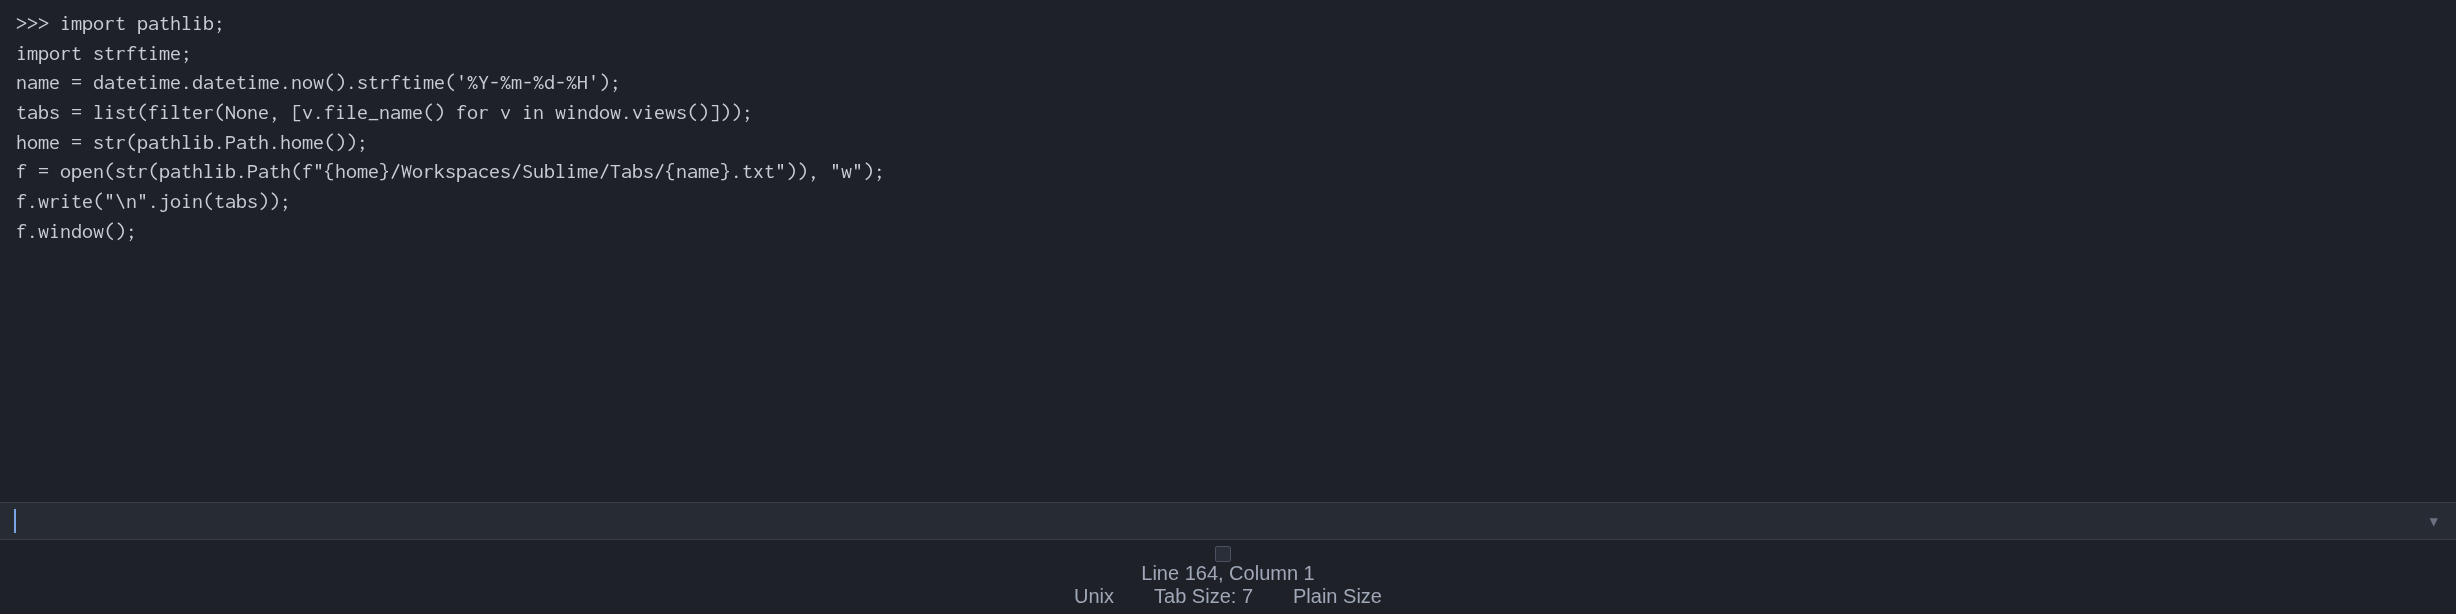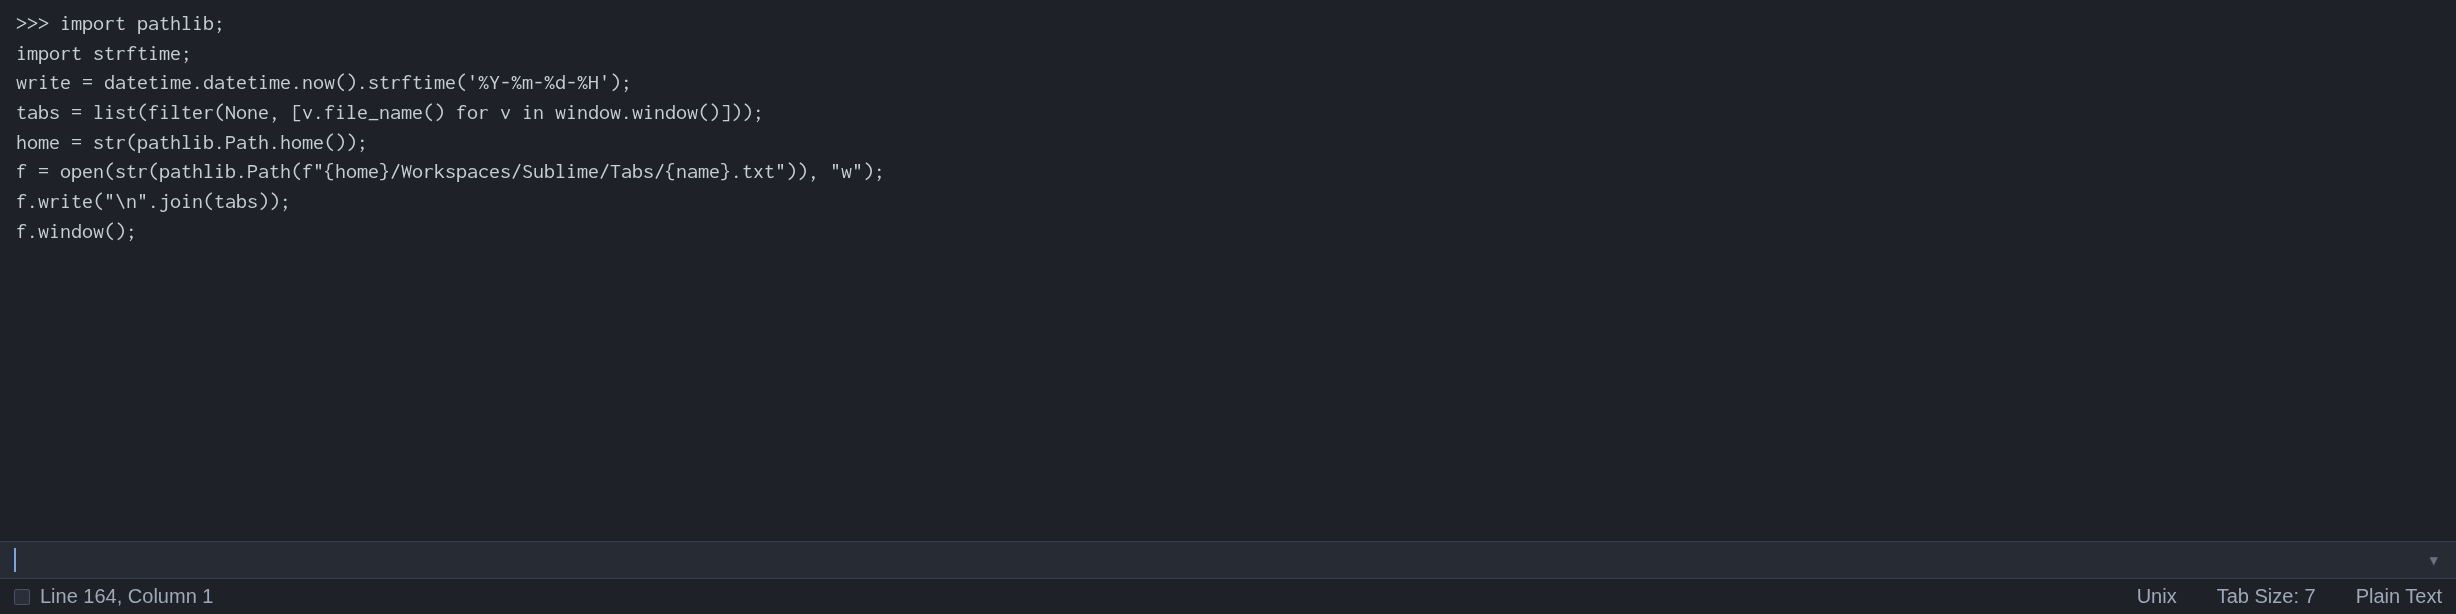--- a/index.html
+++ b/index.html
@@ -70,20 +70,21 @@
     }
     
     .status-bar {
       background-color: #1e2128;
       display: flex;
       align-items: center;
       padding: 6px 14px;
       font-size: 20px;
       color: #7c8290;
       font-family: -apple-system, BlinkMacSystemFont, 'Segoe UI', sans-serif;
+      flex-direction: column;
     }
     
     .status-checkbox {
       width: 16px;
       height: 16px;
       border: 1px solid #4a5060;
       border-radius: 2px;
       margin-right: 10px;
       background: #2a2e38;
     }
@@ -101,36 +102,36 @@
     .status-item {
       color: #a0a8b8;
       cursor: pointer;
     }
   </style>
 </head>
 <body>
 
 <div class="console-output"><span class="prompt-marker">&gt;&gt;&gt; </span><span>import pathlib;</span>
 <span>import strftime;</span>
-<span>write = datetime.datetime.now().strftime('%Y-%m-%d-%H');</span>
-<span>tabs = list(filter(None, [v.file_name() for v in window.window()]));</span>
+<span>name = datetime.datetime.now().strftime('%Y-%m-%d-%H');</span>
+<span>tabs = list(filter(None, [v.file_name() for v in window.views()]));</span>
 <span>home = str(pathlib.Path.home());</span>
 <span>f = open(str(pathlib.Path(f"{home}/Workspaces/Sublime/Tabs/{name}.txt")), "w");</span>
 <span>f.write("\n".join(tabs));</span>
 <span>f.window();</span></div>
 
 <div class="console-input-wrapper">
   <span class="input-cursor"></span>
   <input type="text" class="console-input" value="" style="">
   <span class="dropdown-caret">▼</span>
 </div>
 
 <div class="status-bar">
   <div class="status-checkbox"></div>
   <div class="status-left">
     <span class="status-item">Line 164, Column 1</span>
   </div>
   <div class="status-right">
     <span class="status-item">Unix</span>
     <span class="status-item">Tab Size: 7</span>
-    <span class="status-item">Plain Text</span>
+    <span class="status-item">Plain Size</span>
   </div>
 </div>
 
 </body></html>

